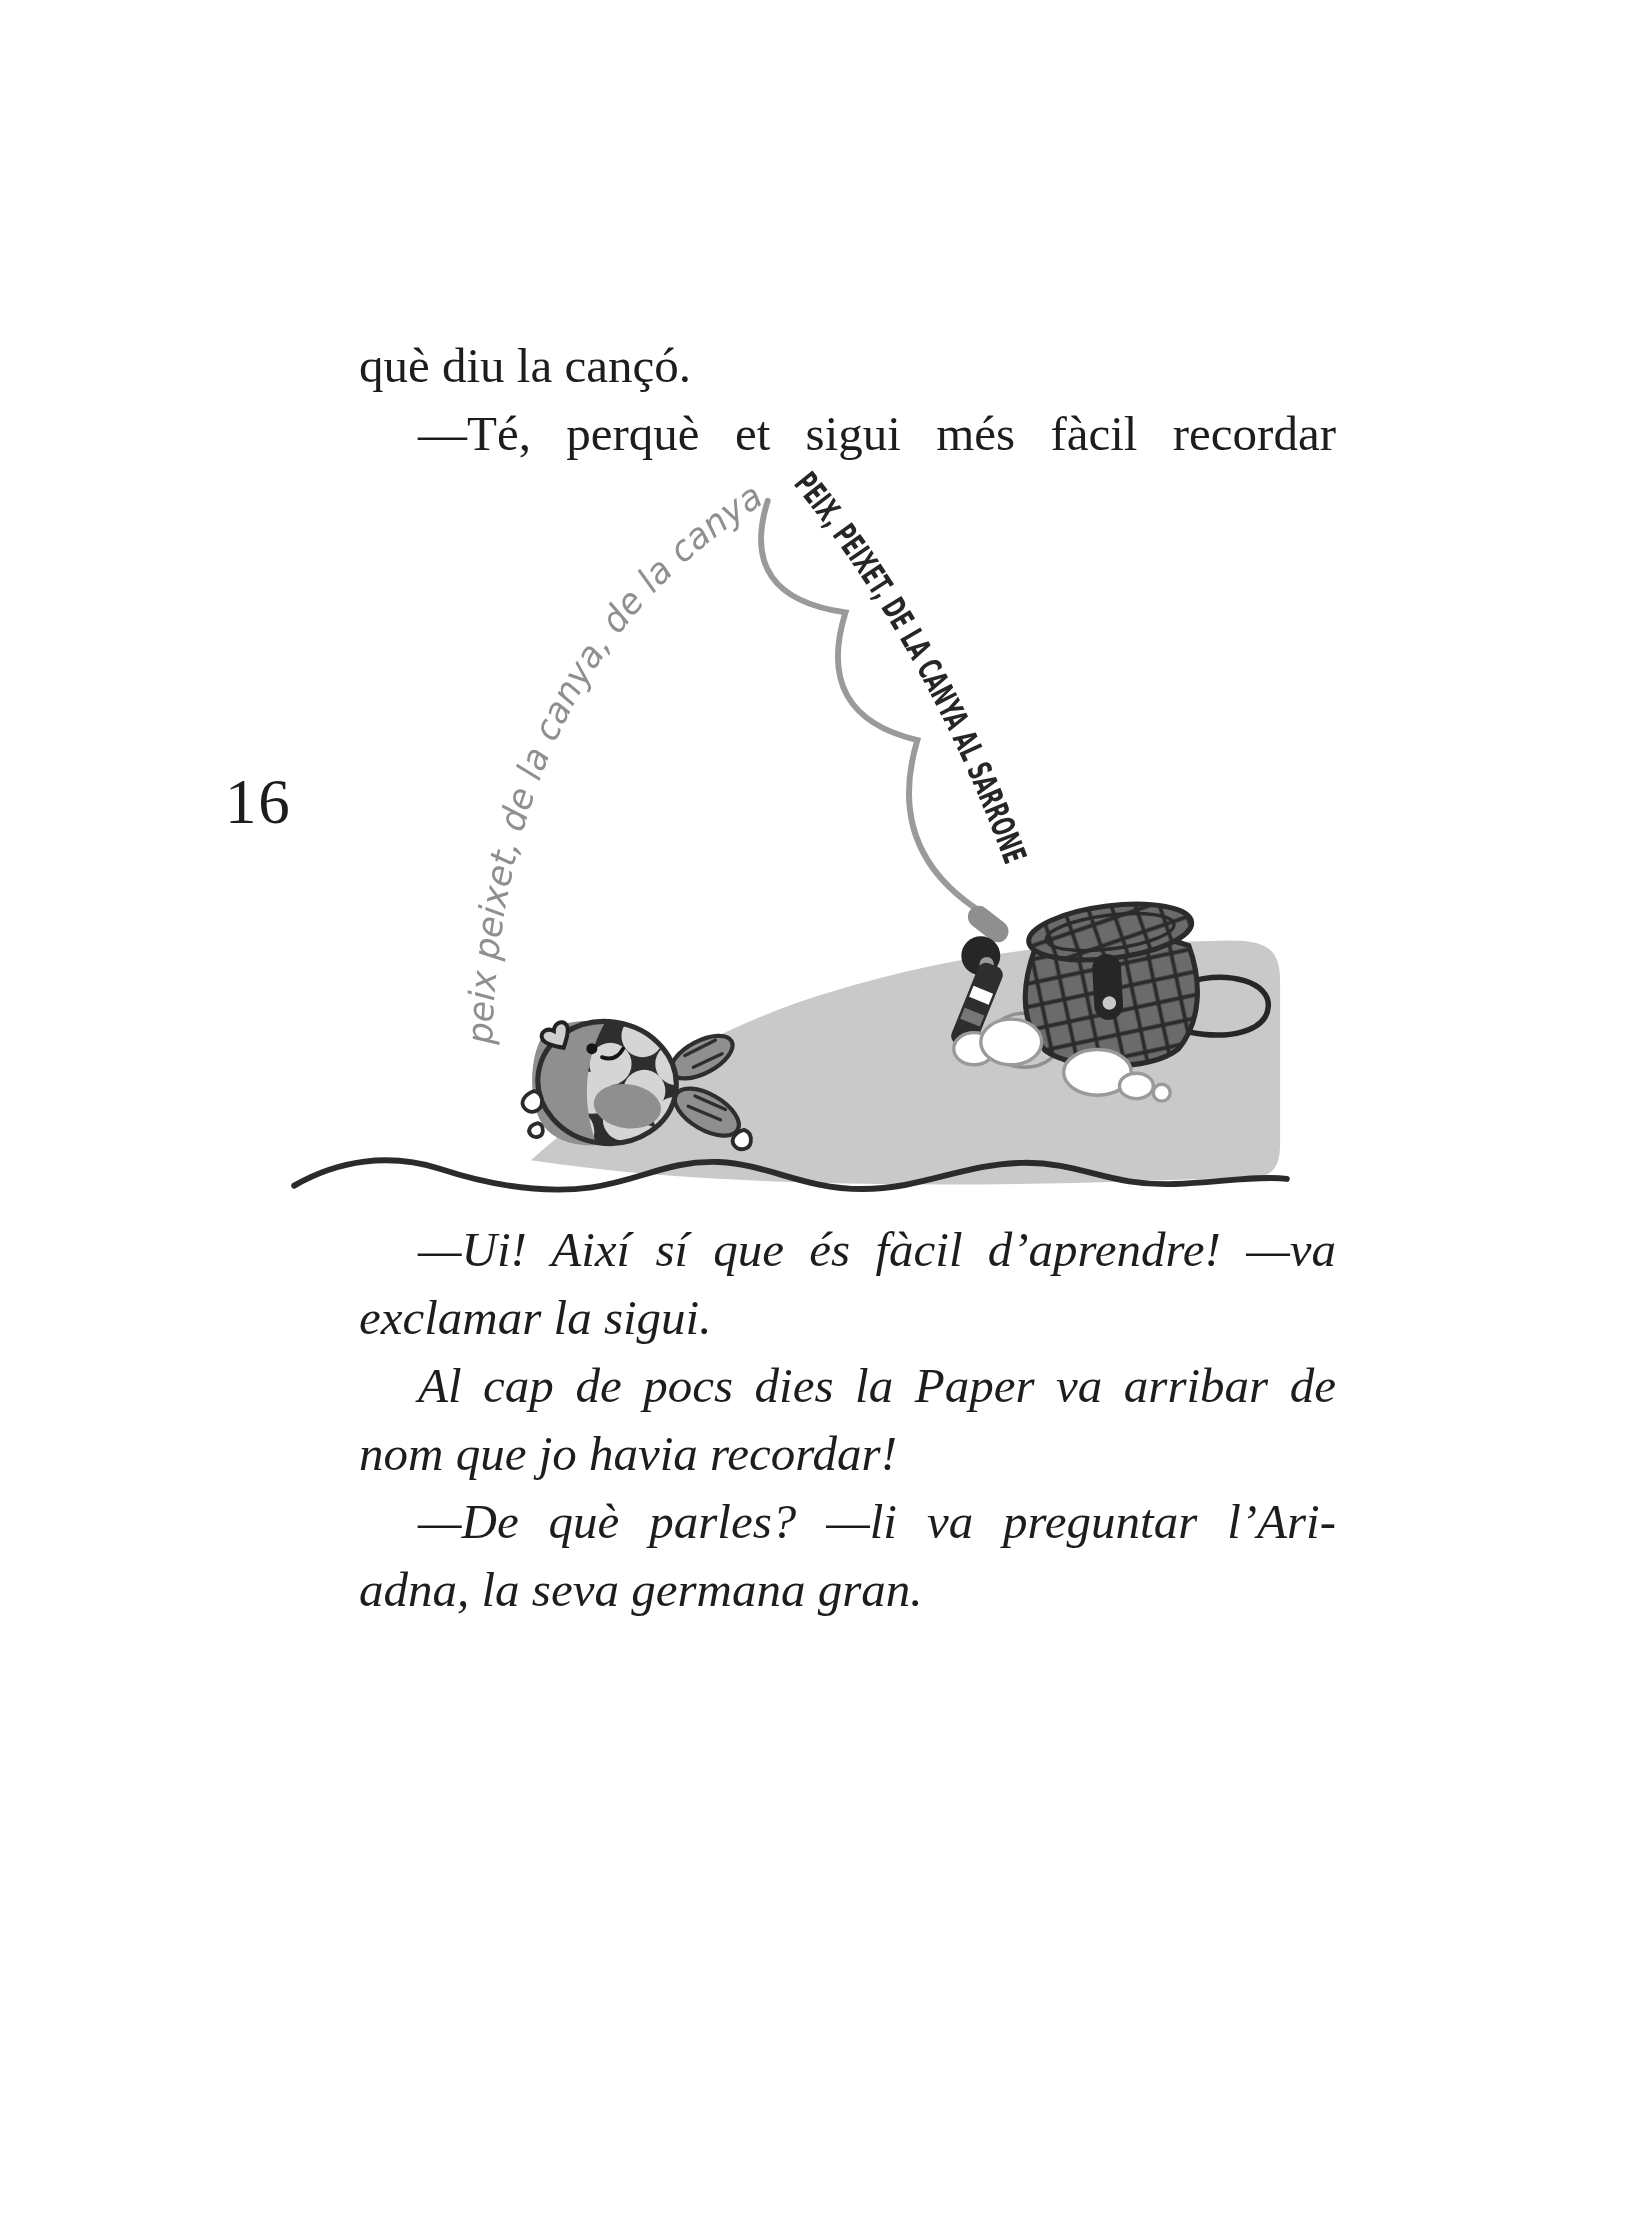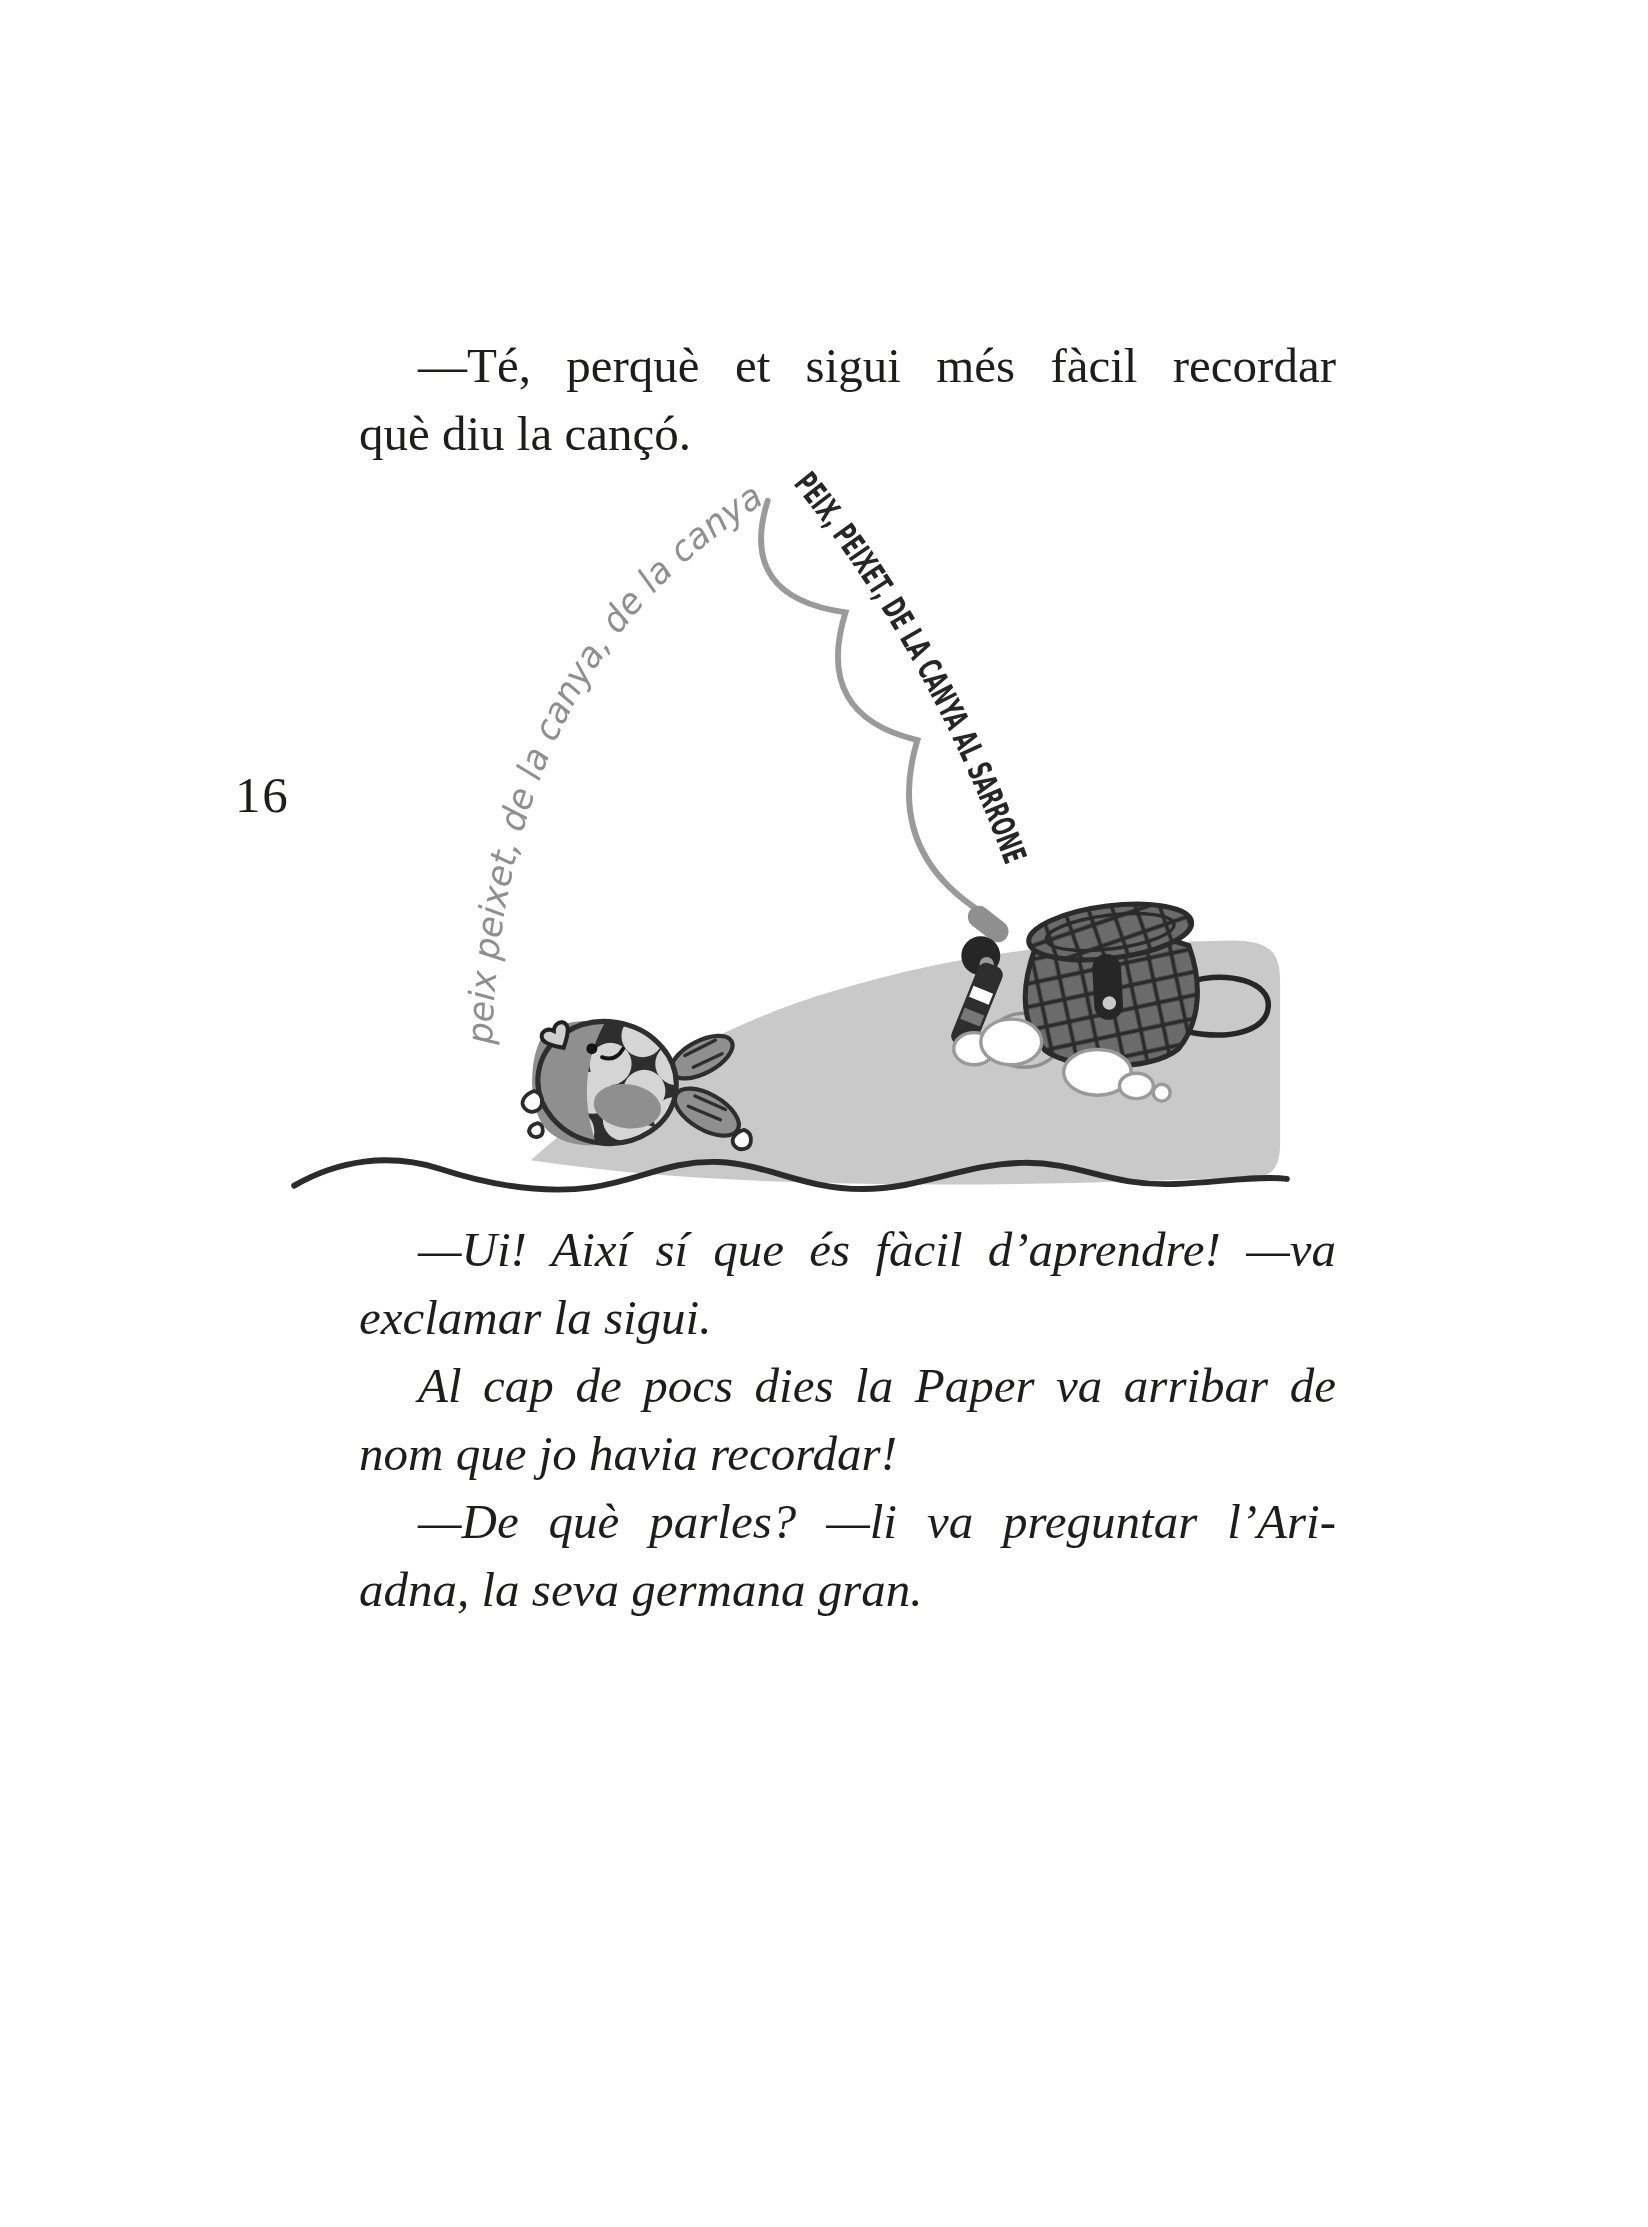--- a/index.html
+++ b/index.html
@@ -7,23 +7,22 @@
     position:relative;
     width:1648px;height:2227px;
     background:#ffffff;
     font-family:"Liberation Serif", serif;
     color:#1d1d1b;
     overflow:hidden;
   }
   .page-number{
     position:absolute;
     left:225px;top:766px;
-    font-size:51px;
+    font-size:63px;
     letter-spacing:1.7px;
-    margin-left:10px;
   }
   .textblock{
     position:absolute;
     left:359px;
     width:977px;
     font-size:49px;
     line-height:68px;
   }
   .tb-top{top:332px;}
   .tb-bottom{top:1216px;font-style:italic;}
@@ -45,22 +44,22 @@
   }
 </style>
 </head>
 <body>
 
 <div class="page">
 
   <div class="page-number">16</div>
 
   <div class="textblock tb-top">
+    <div class="line">què diu la cançó.</div>
     <div class="line j i">—Té, perquè et sigui més fàcil recordar</div>
-    <div class="line">què diu la cançó.</div>
   </div>
 
   <svg class="illus" width="1040" height="778" viewBox="330 545 1230 920">
     <defs>
       <pattern id="weave" width="27" height="27" patternUnits="userSpaceOnUse" patternTransform="rotate(-12)">
         <path d="M0 13.5 H27 M13.5 0 V27" stroke="#2b2b2b" stroke-width="4.5" fill="none"></path>
       </pattern>
       <clipPath id="fishclip">
         <ellipse cx="718" cy="1280" rx="82" ry="72" transform="rotate(8 718 1280)"></ellipse>
       </clipPath>

